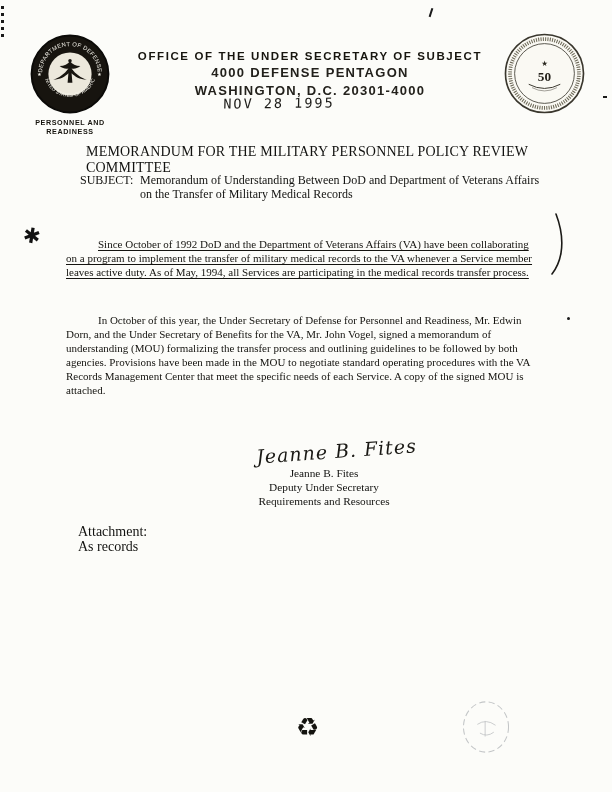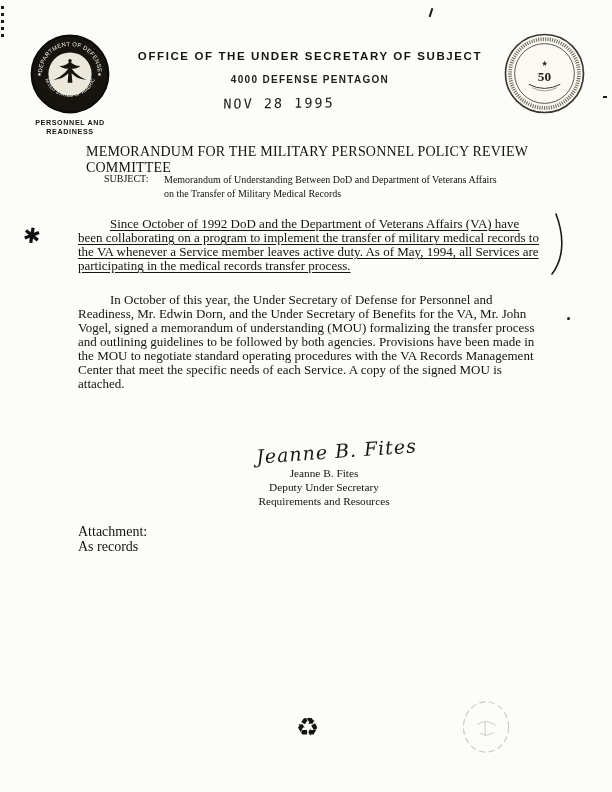--- a/index.html
+++ b/index.html
@@ -5,43 +5,43 @@
   html,body{margin:0;padding:0;background:#9a9a9a;}
   .page{
     position:relative;width:612px;height:792px;margin:0 auto;
     background:#fcfcf9;overflow:hidden;color:#121210;
     font-family:"Liberation Serif", serif;
   }
   
   .hdr{position:absolute;left:116px;top:50px;width:388px;text-align:center;
        font-family:"Liberation Sans", sans-serif;}
   .hdr .office{font-size:11.5px;font-weight:bold;letter-spacing:1.6px;color:#17150f;}
-  .hdr .addr{font-size:10px;letter-spacing:1.3px;margin-top:12px;font-weight:bold;color:#23211c;}
+  .hdr .addr{font-size:13px;letter-spacing:1.3px;margin-top:3px;font-weight:bold;color:#23211c;}
   .date-stamp{
     position:absolute;left:214px;top:95px;width:130px;text-align:center;
     font-family:"DejaVu Sans Mono", monospace;font-size:13.5px;letter-spacing:2px;
     color:#1c1b18;transform:rotate(-0.6deg) skewX(-2deg);
   }
   
   .seal-left{position:absolute;left:30px;top:34px;width:80px;height:80px;}
   .seal-right{position:absolute;left:503px;top:32px;width:83px;height:83px;}
   .seal-caption{
     position:absolute;left:16px;top:119px;width:108px;text-align:center;
     font-family:"Liberation Sans", sans-serif;font-size:7.2px;font-weight:bold;
     letter-spacing:0.6px;line-height:8.5px;color:#17150f;
   }
   
   .memo-line{position:absolute;left:86px;top:144px;width:470px;
     font-size:14px;letter-spacing:0.2px;}
-  .subject{position:absolute;left:104px;top:173px;width:470px;font-size:10px;display:flex;}
+  .subject{position:absolute;left:80px;top:173px;width:470px;font-size:12px;display:flex;}
   .subject .lbl{flex:0 0 60px;}
   .subject .txt div{line-height:14px;}
   .para{
-    position:absolute;left:78px;width:468px;font-size:13px;line-height:14px;
-    text-indent:32px;color:#14130f;
+    position:absolute;left:66px;width:468px;font-size:11px;line-height:14px;
+    text-indent:32px;color:#14130f;margin-top:20px;
   }
   .para.underlined{text-decoration:underline;text-underline-offset:2px;
     text-decoration-thickness:0.9px;}
   .p1{top:217px;}
   .p2{top:293px;}
   .p3{top:396px;}
   .margin-mark{
     position:absolute;left:23px;top:224px;font-size:21px;color:#111;
     transform:rotate(9deg);font-family:"DejaVu Sans", sans-serif;
   }
@@ -111,20 +111,21 @@
       <text x="50" y="41" font-size="9" text-anchor="middle" fill="#2b2920">★</text>
       <text x="50" y="59" font-size="16" text-anchor="middle" fill="#221f18" font-family="Liberation Serif, serif" font-weight="bold">50</text>
       <path d="M31 63 Q50 73 69 63" fill="none" stroke="#3a372e" stroke-width="1.2"></path>
       <path d="M35 67 Q50 75 65 67" fill="none" stroke="#3a372e" stroke-width="0.8" opacity="0.7"></path>
     </svg>
   </div>
 
   <div class="hdr">
     <div class="office">OFFICE OF THE UNDER SECRETARY OF SUBJECT</div>
     <div class="addr">4000 DEFENSE PENTAGON</div>
+    <div class="addr">WASHINGTON, D.C. 20301-4000</div>
   </div>
   <div class="date-stamp">NOV 28 1995</div>
 
   <div class="memo-line">MEMORANDUM FOR THE MILITARY PERSONNEL POLICY REVIEW COMMITTEE</div>
 
   <div class="subject">
     <div class="lbl">SUBJECT:</div>
     <div class="txt">
       <div>Memorandum of Understanding Between DoD and Department of  Veterans Affairs</div>
       <div>on the Transfer of Military Medical Records</div>

